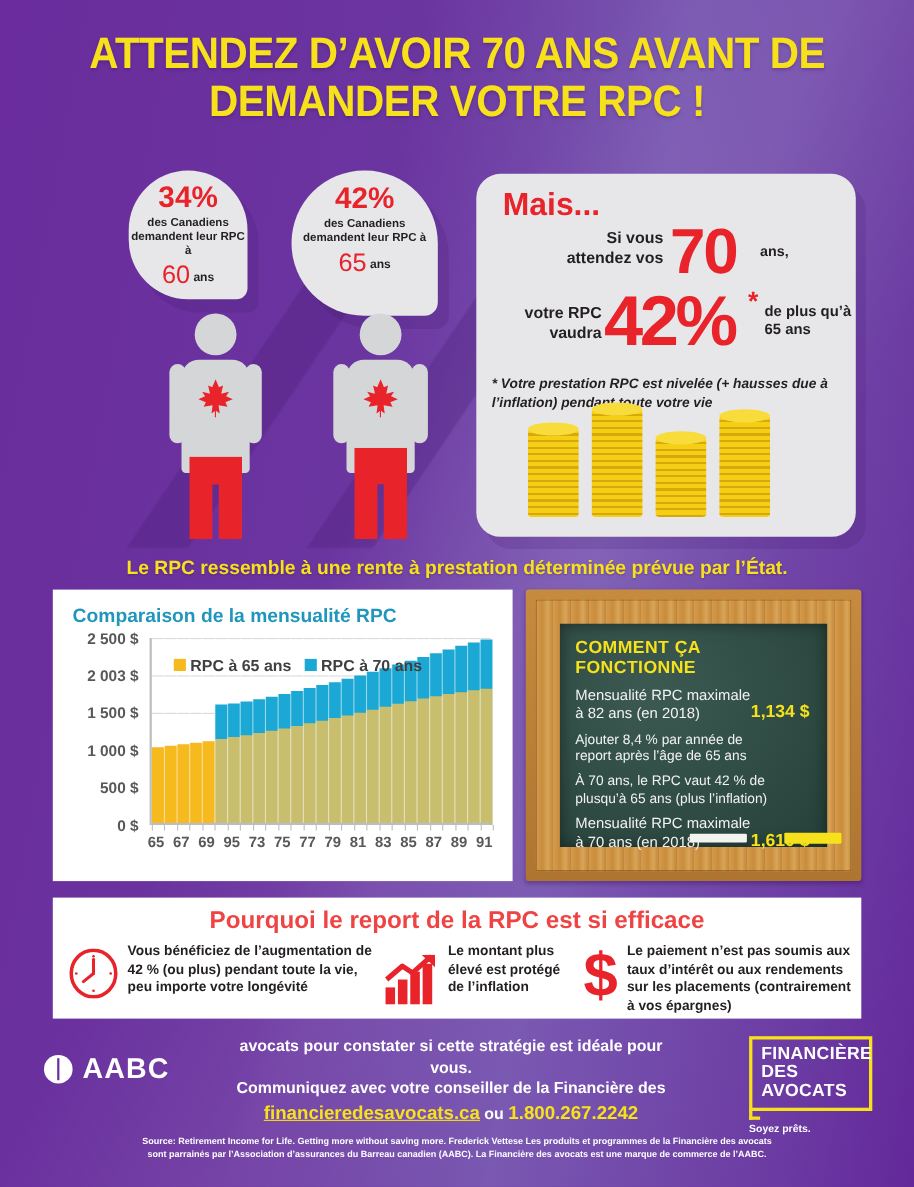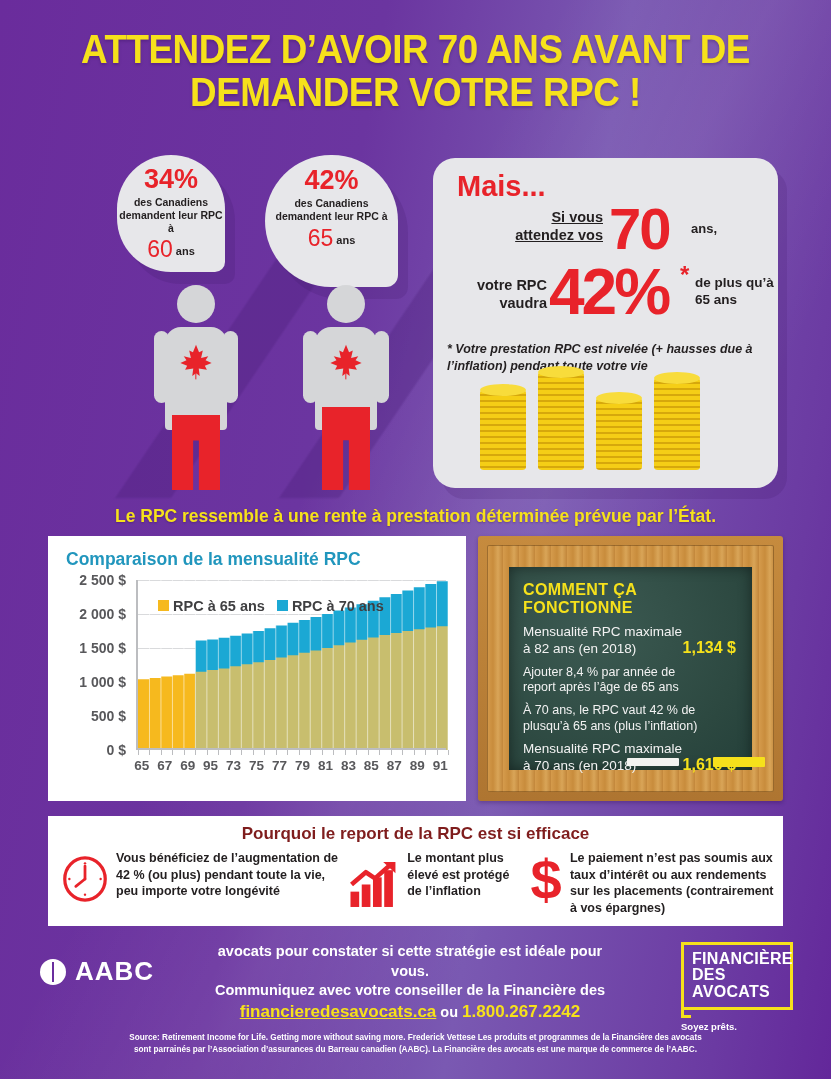--- a/index.html
+++ b/index.html
@@ -67,21 +67,21 @@
   .mais {
     position:absolute; left:433px; top:158px; width:345px; height:330px;
     background:#E7E7EA; border-radius:22px;
     box-shadow:9px 11px 0 rgba(60,20,100,0.16);
     overflow:hidden;
   }
   .mais .title { color:#E8232A; font-weight:bold; font-size:29px; margin:12px 0 0 24px; }
   .mais .row { position:relative; color:#231F20; }
   .mais .r1 { margin-top:-2px; height:62px; }
   .mais .r1 .lbl { position:absolute; left:60px; top:8px; width:110px; text-align:right;
-     font-size:14.5px; font-weight:bold; line-height:1.22;text-decoration:underline; }
+     font-size:14.5px; font-weight:bold; line-height:1.22; }
   .mais .r1 .big { position:absolute; left:176px; top:-6px; color:#E8232A;
      font-weight:bold; font-size:58px; letter-spacing:-2px; }
   .mais .r1 .post { position:absolute; left:258px; top:20px; font-size:13px; font-weight:bold; }
   .mais .r2 { height:70px; }
   .mais .r2 .lbl { position:absolute; left:18px; top:14px; width:96px; text-align:right;
      font-size:14.5px; font-weight:bold; line-height:1.22; }
   .mais .r2 .big { position:absolute; left:116px; top:-8px; color:#E8232A;
      font-weight:bold; font-size:64px; letter-spacing:-3px; }
   .mais .r2 .star { position:absolute; left:247px; top:-2px; color:#E8232A;
      font-weight:bold; font-size:24px; }
@@ -160,21 +160,21 @@
   .chalk { position:absolute; left:118px; bottom:4px; width:52px; height:8px;
      background:#F3F3F0; border-radius:1px; }
   .eraser { position:absolute; left:204px; bottom:3px; width:52px; height:10px;
      background:#F6E11B; border-radius:1px; }
 
   
   .why {
     position:absolute; left:48px; top:816px; width:735px; height:110px;
     background:#FFFFFF;
   }
-  .why .wt { text-align:center; color:#7f1d1d; font-weight:bold; font-size:17px; margin-top:8px; }
+  .why .wt { text-align:center; color:#ef4444; font-weight:bold; font-size:22px; margin-top:8px; }
   .why .cols { display:flex; margin-top:6px; padding:0 6px; }
   .why .col { display:flex; align-items:flex-start; }
   .why .col .txt { font-size:12.5px; font-weight:bold; color:#231F20; line-height:1.33; }
   .c1 { width:320px; } .c2 { width:200px; } .c3 { width:280px; }
   .icon-clock { width:46px; height:46px; flex:0 0 46px; margin:6px 8px 0 8px; }
   .icon-bars { width:54px; height:46px; flex:0 0 54px; margin:12px 6px 0 4px; }
   .icon-dollar { width:40px; flex:0 0 40px; margin:2px 4px 0 2px;
      color:#E8232A; font-size:56px; font-weight:bold; line-height:1; text-align:center; }
 
   
@@ -284,21 +284,21 @@
   <div class="tagline">Le RPC ressemble à une rente à prestation déterminée prévue par l’État.</div>
 
   <div class="chartcard">
     <div class="charttitle">Comparaison de la mensualité RPC</div>
     <div class="plot">
       <div class="ylabels" id="ylabels">
           <div style="top: 170px;">0 $</div>
           <div style="top: 136px;">500 $</div>
           <div style="top: 102px;">1 000 $</div>
           <div style="top: 68px;">1 500 $</div>
-          <div style="top: 34px;">2 000 $</div>
+          <div style="top: 34px;">2 003 $</div>
           <div style="top: 0px;">2 500 $</div>
         </div>
       <div class="plotarea" id="plotarea">
           <div class="gridline" style="top: 0px;"></div>
           <div class="gridline" style="top: 34px;"></div>
           <div class="gridline" style="top: 68px;"></div>
           <div class="gridline" style="top: 102px;"></div>
           <div class="gridline" style="top: 136px;"></div>
         <svg class="series" id="seriessvg" width="310" height="170">
             <path d="M57.407407407407405,170 L57.407407407407405,60.519999999999996 L68.88888888888889,60.519999999999996 L68.88888888888889,59.5 L80.37037037037037,59.5 L80.37037037037037,57.8 L91.85185185185185,57.8 L91.85185185185185,55.75999999999999 L103.33333333333333,55.75999999999999 L103.33333333333333,53.379999999999995 L114.81481481481481,53.379999999999995 L114.81481481481481,51.000000000000014 L126.29629629629629,51.000000000000014 L126.29629629629629,48.28 L137.77777777777777,48.28 L137.77777777777777,45.56 L149.25925925925924,45.56 L149.25925925925924,42.84 L160.74074074074073,42.84 L160.74074074074073,40.120000000000005 L172.22222222222223,40.120000000000005 L172.22222222222223,37.06 L183.7037037037037,37.06 L183.7037037037037,34 L195.18518518518516,34 L195.18518518518516,30.599999999999994 L206.66666666666666,30.599999999999994 L206.66666666666666,27.539999999999992 L218.14814814814815,27.539999999999992 L218.14814814814815,24.140000000000015 L229.62962962962962,24.140000000000015 L229.62962962962962,20.74000000000001 L241.1111111111111,20.74000000000001 L241.1111111111111,17.340000000000003 L252.59259259259258,17.340000000000003 L252.59259259259258,13.939999999999998 L264.0740740740741,13.939999999999998 L264.0740740740741,10.54000000000002 L275.55555555555554,10.54000000000002 L275.55555555555554,7.140000000000015 L287.037037037037,7.140000000000015 L287.037037037037,4.0800000000000125 L298.5185185185185,4.0800000000000125 L298.5185185185185,1.3600000000000136 L310,1.3600000000000136 L310,0 L310,0 L310,170 Z" fill="#1BA8D4"></path>

